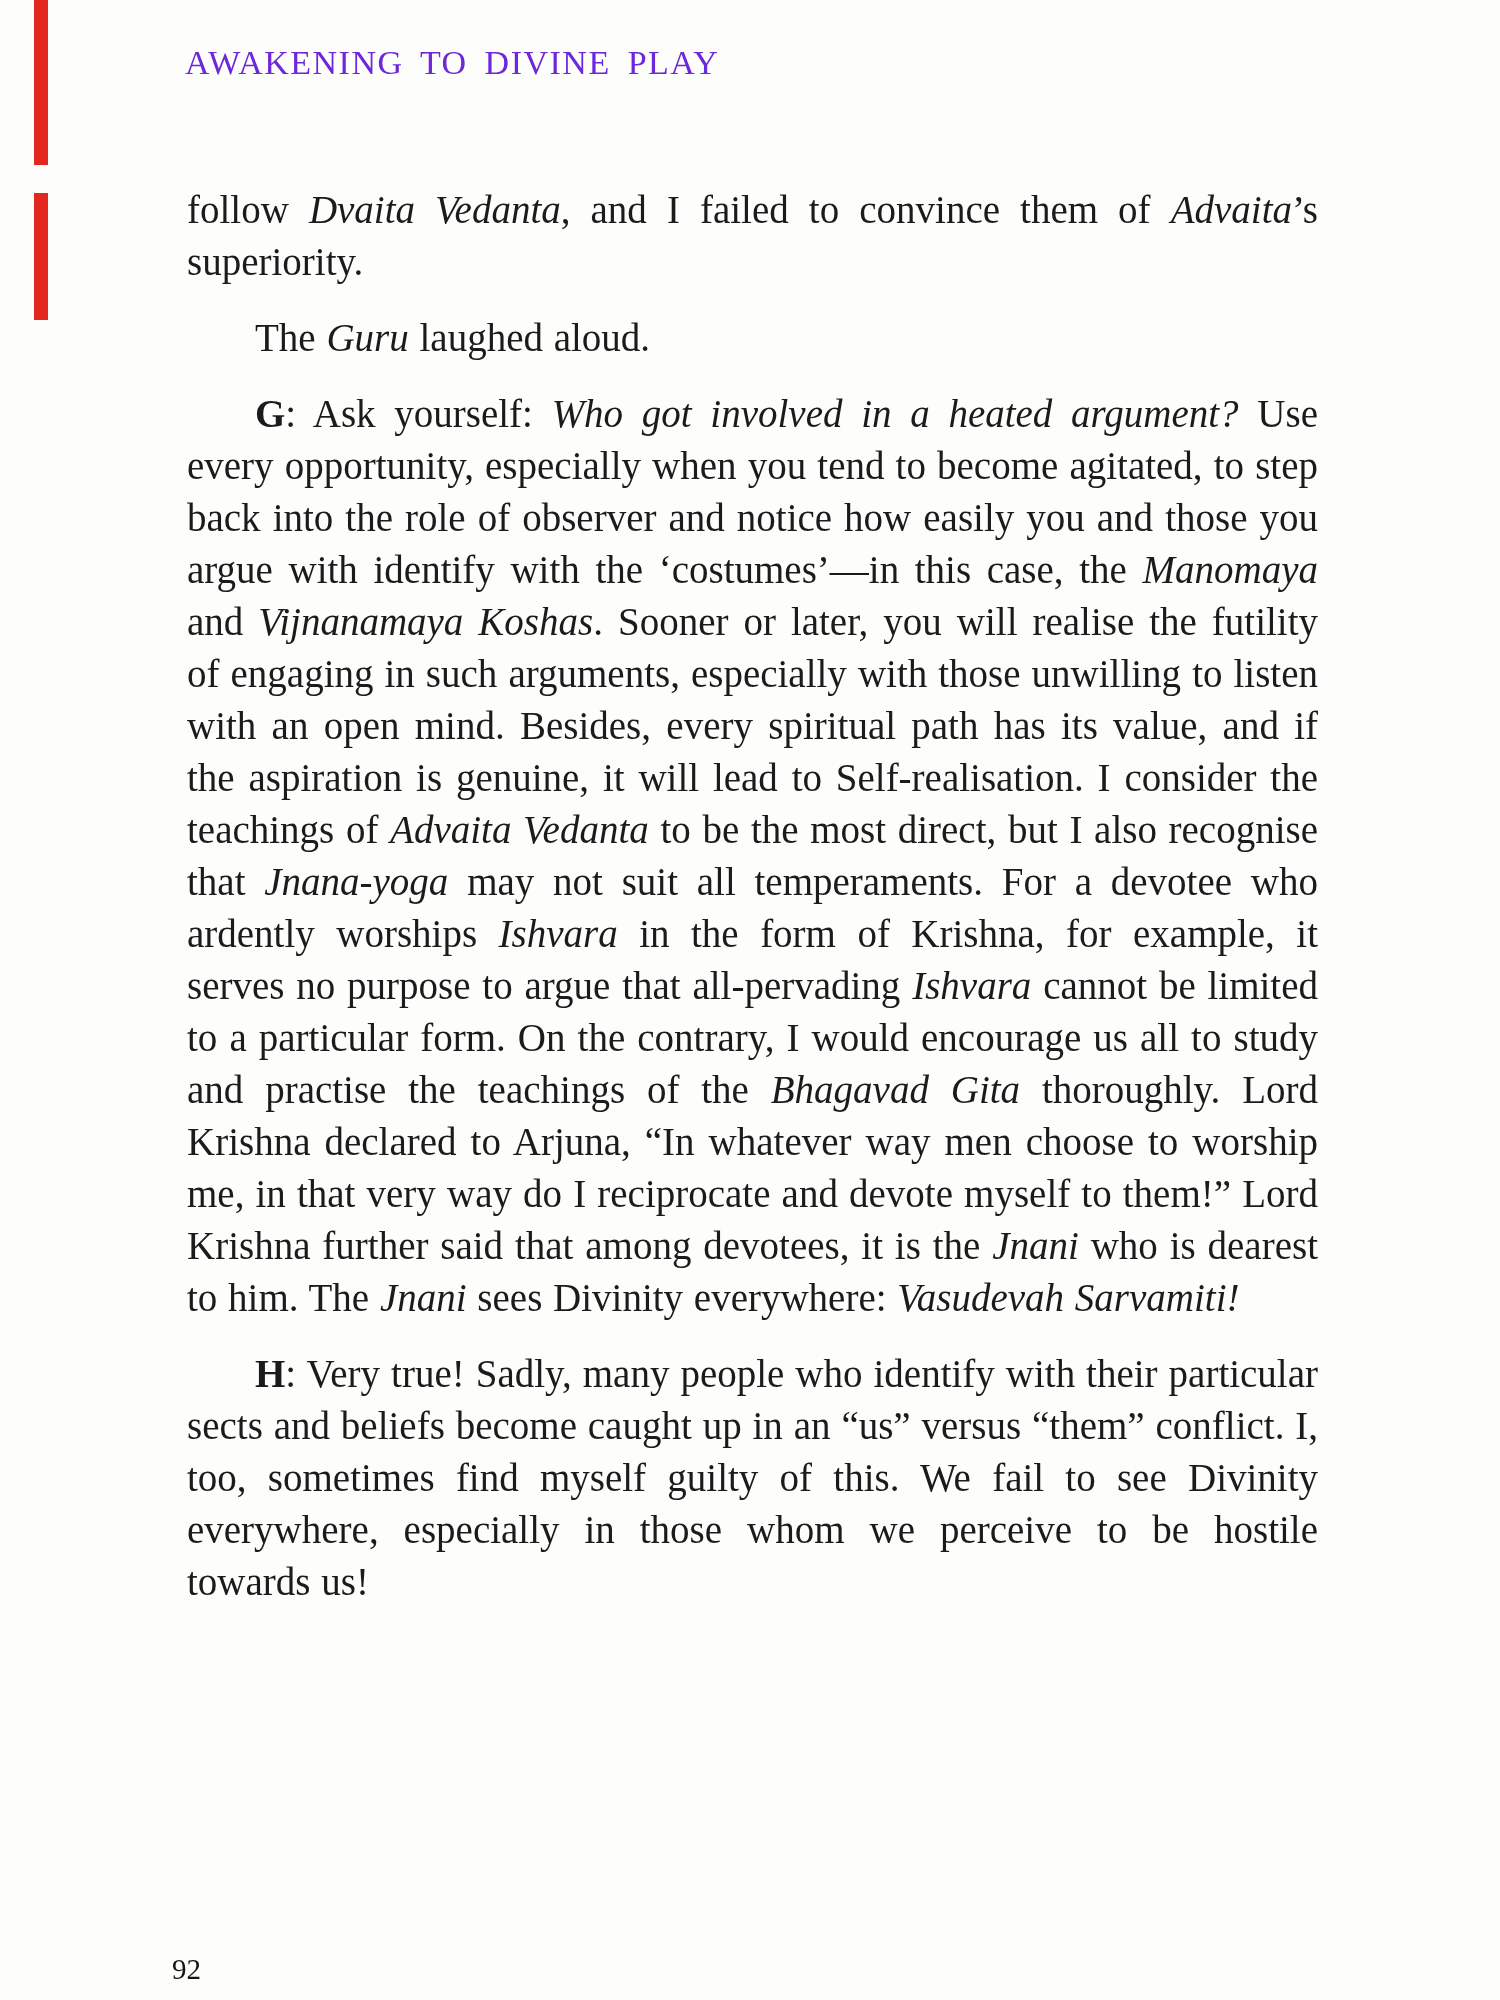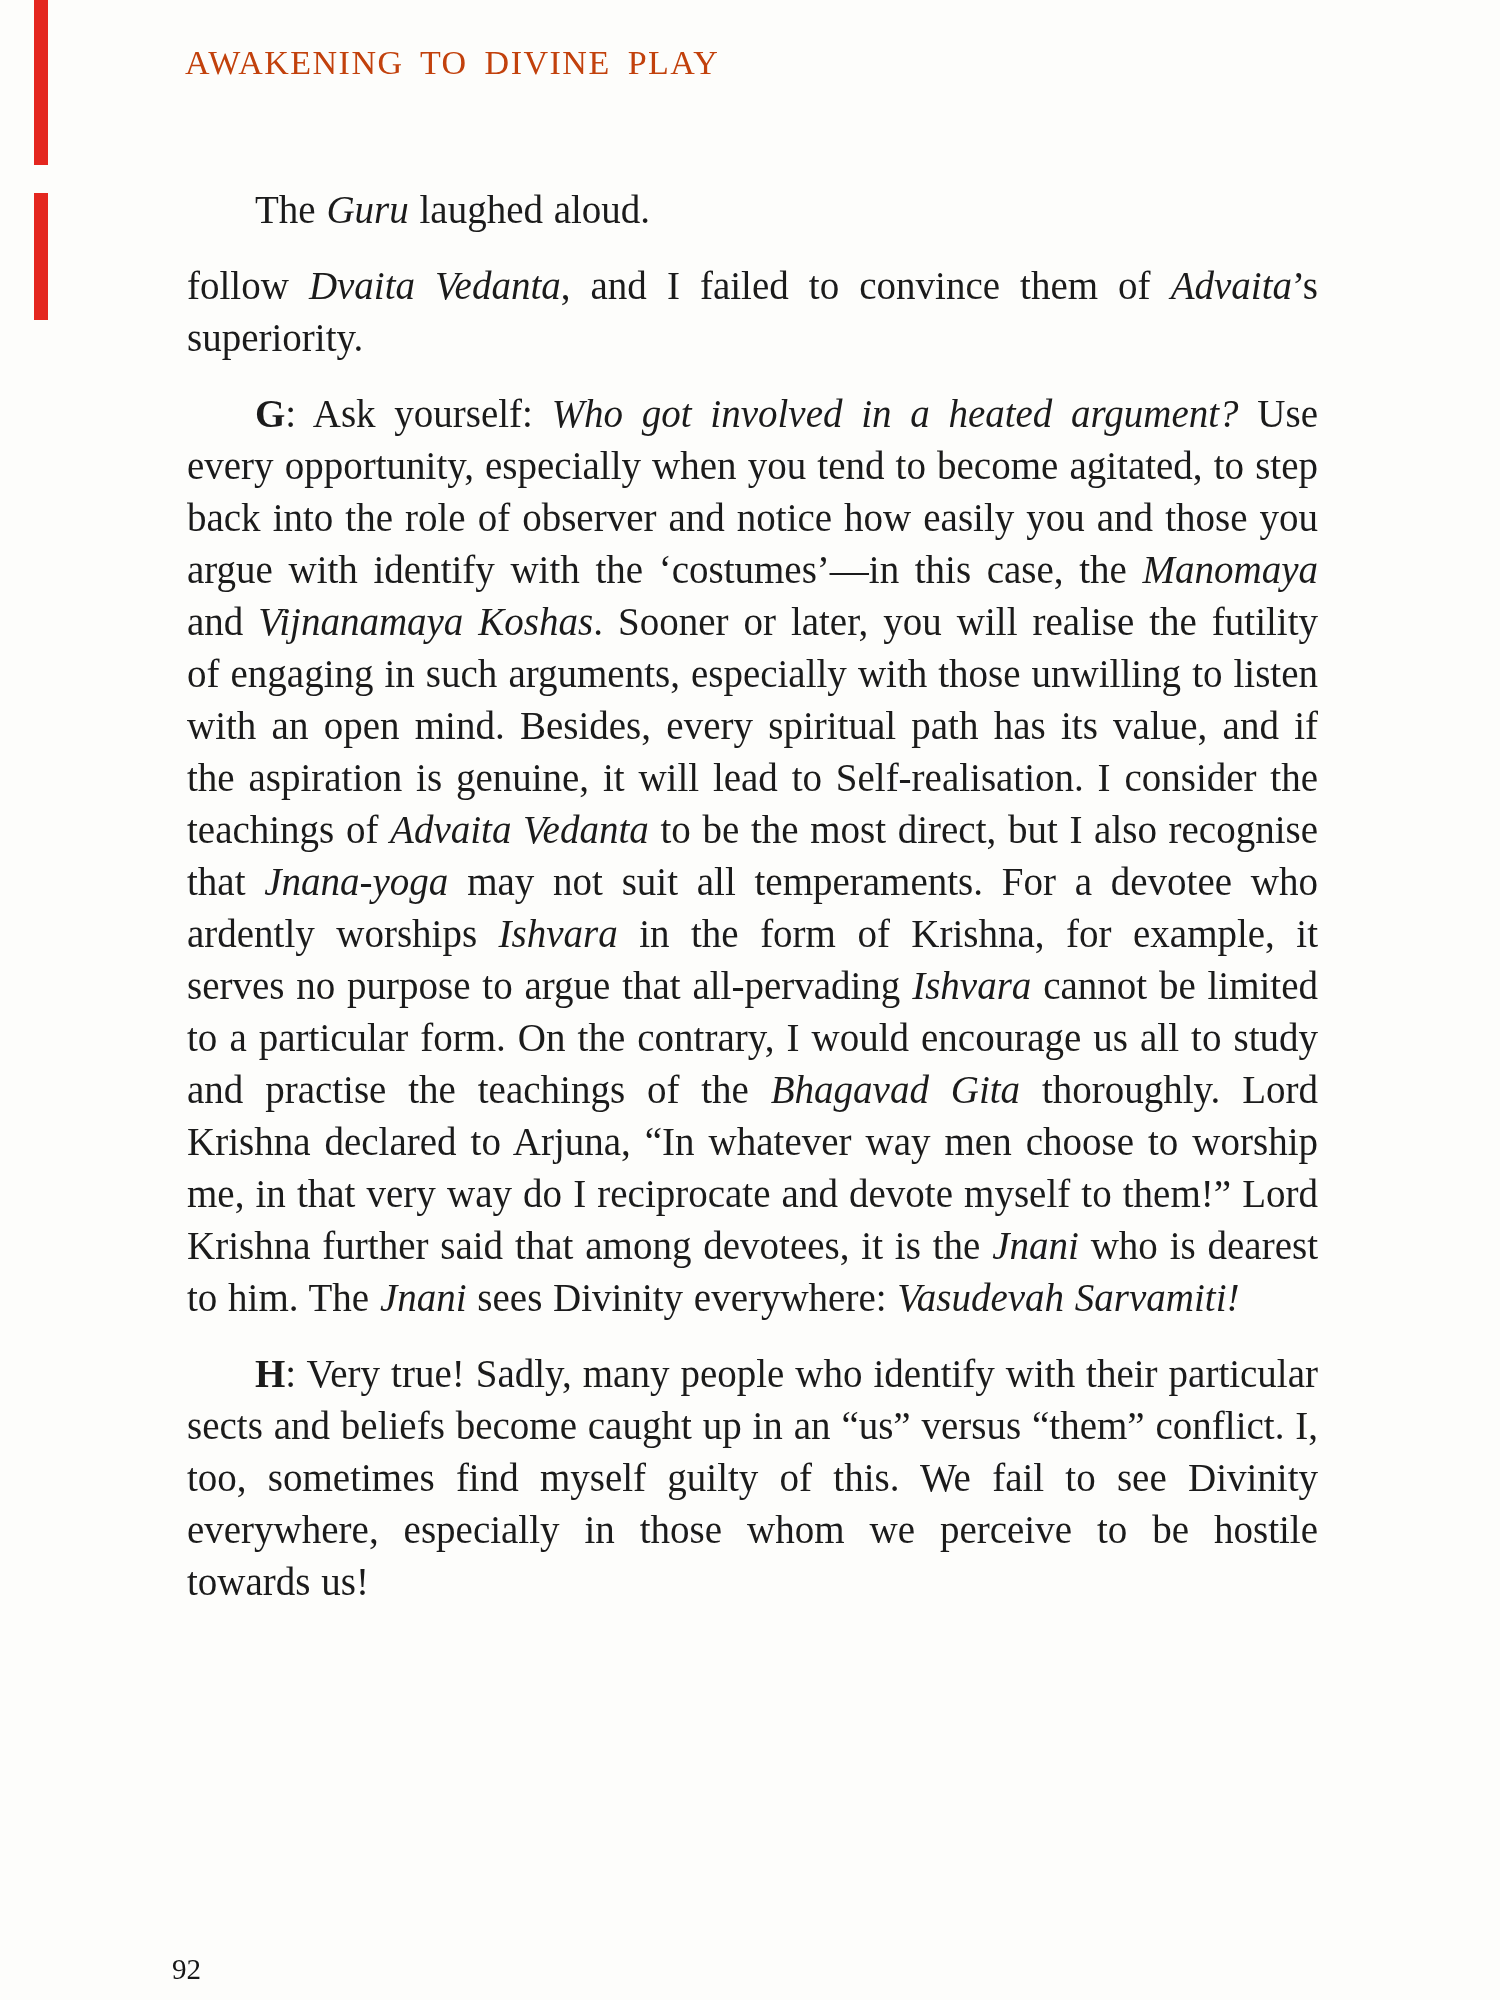--- a/index.html
+++ b/index.html
@@ -25,21 +25,21 @@
   .red-mark.seg1 { top: 0; height: 165px; }
   .red-mark.seg2 { top: 193px; height: 127px; }
   .running-header {
     position: absolute;
     left: 185px;
     top: 46px;
     font-size: 34px;
     line-height: 34px;
     letter-spacing: 1.5px;
     word-spacing: 7px;
-    color: #c2410c;
+    color: #6d28d9;
     white-space: nowrap;
   }
   .body-text {
     position: absolute;
     left: 187px;
     top: 184px;
     width: 1131px;
     font-size: 39px;
     line-height: 52px;
     word-spacing: 1px;
@@ -64,20 +64,20 @@
 </head>
 <body>
 
 <div class="page">
   <div class="red-mark seg1" style="background: rgb(228, 39, 31);"></div>
   <div class="red-mark seg2" style="background: rgb(228, 39, 31);"></div>
 
   <div class="running-header">AWAKENING TO DIVINE PLAY</div>
 
   <div class="body-text">
+      <p class="para"><span>follow </span><i>Dvaita Vedanta</i><span>, and I failed to convince them of </span><i>Advaita</i><span>’s superiority.</span></p>
       <p class="para indent"><span>The </span><i>Guru</i><span> laughed aloud.</span></p>
-      <p class="para"><span>follow </span><i>Dvaita Vedanta</i><span>, and I failed to convince them of </span><i>Advaita</i><span>’s superiority.</span></p>
       <p class="para indent"><b>G</b><span>: Ask yourself: </span><i>Who got involved in a heated argument?</i><span> Use every opportunity, especially when you tend to become agitated, to step back into the role of observer and notice how easily you and those you argue with identify with the ‘costumes’—in this case, the </span><i>Manomaya</i><span> and </span><i>Vijnanamaya Koshas</i><span>. Sooner or later, you will realise the futility of engaging in such arguments, especially with those unwilling to listen with an open mind. Besides, every spiritual path has its value, and if the aspiration is genuine, it will lead to Self-realisation. I consider the teachings of </span><i>Advaita Vedanta</i><span> to be the most direct, but I also recognise that </span><i>Jnana-yoga</i><span> may not suit all temperaments. For a devotee who ardently worships </span><i>Ishvara</i><span> in the form of Krishna, for example, it serves no purpose to argue that all-pervading </span><i>Ishvara</i><span> cannot be limited to a particular form. On the contrary, I would encourage us all to study and practise the teachings of the </span><i>Bhagavad Gita</i><span> thoroughly. Lord Krishna declared to Arjuna, “In whatever way men choose to worship me, in that very way do I reciprocate and devote myself to them!” Lord Krishna further said that among devotees, it is the </span><i>Jnani</i><span> who is dearest to him. The </span><i>Jnani</i><span> sees Divinity everywhere: </span><i>Vasudevah Sarvamiti!</i></p>
       <p class="para indent"><b>H</b><span>: Very true! Sadly, many people who identify with their particular sects and beliefs become caught up in an “us” versus “them” conflict. I, too, sometimes find myself guilty of this. We fail to see Divinity everywhere, especially in those whom we perceive to be hostile towards us!</span></p>
     </div>
 
   <div class="page-number">92</div>
 </div>
 
 </body></html>

